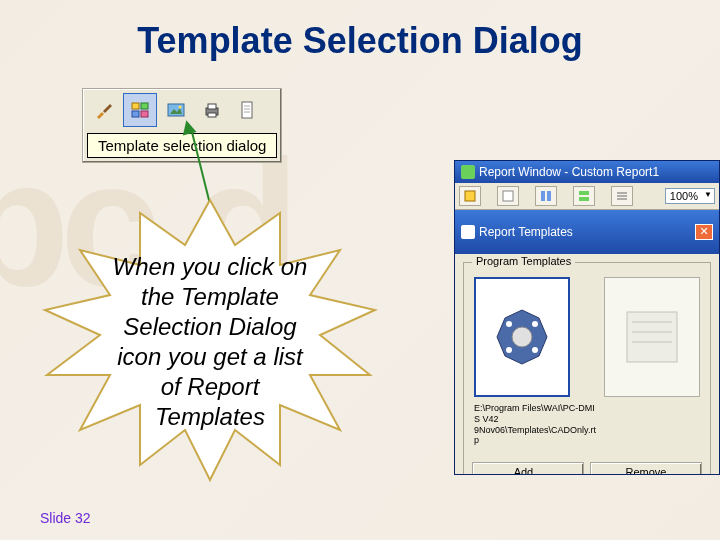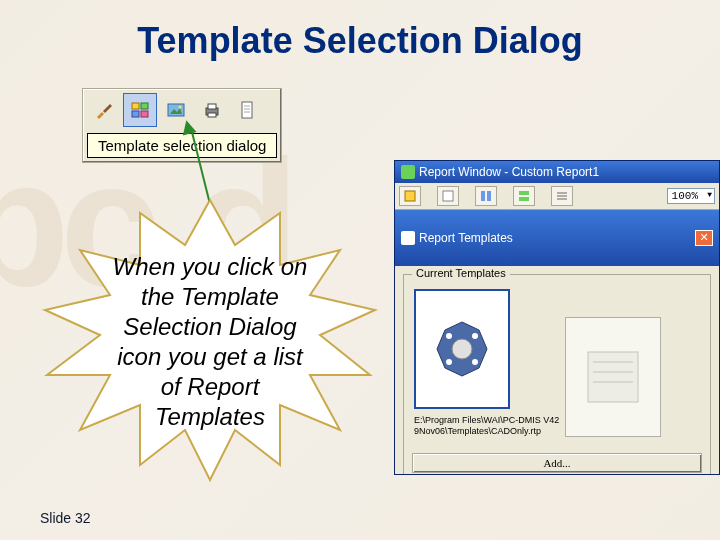--- a/index.html
+++ b/index.html
@@ -117,21 +117,21 @@
     font-size: 24px;
     line-height: 1.25;
     color: #000;
     font-style: italic;
   }
   
   .report-window {
     position: absolute;
     top: 160px;
     right: 0;
-    width: 326px;
+    width: 266px;
     height: 315px;
     border: 1px solid #0a246a;
     background: #ece9d8;
     overflow: hidden;
   }
   .rw-titlebar {
     background: linear-gradient(#3b78d8, #1e4aa8);
     color: #fff;
     font-size: 12px;
     padding: 4px 6px;
@@ -144,21 +144,20 @@
     background: #6ad25a;
     border-radius: 2px;
   }
   .rw-toolbar {
     background: #ece9d8;
     border-bottom: 1px solid #aca899;
     padding: 3px 4px;
     display: flex;
     gap: 16px;
     align-items: center;
-    font-family: Liberation Mono, monospace;
   }
   .rw-tbtn {
     width: 22px; height: 20px;
     border: 1px solid #aca899;
     background: #f5f3ea;
     display: flex;
     align-items: center;
     justify-content: center;
     font-size: 11px;
   }
@@ -175,21 +174,21 @@
     position: absolute;
     right: 2px;
     top: 1px;
     font-size: 8px;
     color: #000;
   }
   .rt-titlebar {
     background: linear-gradient(#3b78d8, #1e4aa8);
     color: #fff;
     font-size: 12px;
-    padding: 20px 6px;
+    padding: 14px 6px;
     display: flex;
     align-items: center;
     justify-content: space-between;
   }
   .rt-titlebar .left {
     display: flex; align-items: center; gap: 4px;
   }
   .rt-titlebar .ico {
     width: 14px; height: 14px;
     background: #fff;
@@ -220,21 +219,20 @@
     left: 8px;
     background: #ece9d8;
     padding: 0 4px;
     font-size: 11px;
   }
   .rt-thumb-row {
     display: flex;
     gap: 6px;
     padding: 6px 2px;
     overflow: hidden;
-    align-items: flex-end;
   }
   .rt-thumb {
     width: 96px;
     height: 120px;
     background: #fff;
     border: 1px solid #888;
     display: flex;
     align-items: center;
     justify-content: center;
     position: relative;
@@ -244,37 +242,36 @@
   .rt-path {
     font-size: 9px;
     margin-top: 6px;
     line-height: 1.2;
     word-break: break-all;
   }
   .rt-buttons {
     display: flex;
     gap: 6px;
     margin-top: 10px;
-    font-family: Liberation Serif, serif;
   }
   .rt-btn {
     flex: 1;
     font-size: 11px;
     background: #ece9d8;
     border: 1px solid #aca899;
     box-shadow: inset 1px 1px 0 #fff, inset -1px -1px 0 #716f64;
     padding: 3px 2px;
     text-align: center;
   }
   .slide-num {
     position: absolute;
     bottom: 14px;
     left: 40px;
     font-size: 14px;
-    color: #0f172a;
+    color: #6d28d9;
   }
 </style>
 </head>
 <body>
 
 <div class="bg-watermark"></div>
 <div class="bg-text">pc d</div>
 
 <h1 class="title">Template Selection Dialog</h1>
 
@@ -371,21 +368,21 @@
   <div class="rt-titlebar">
     <div class="left">
       <span class="ico"></span>
       <span>Report Templates</span>
     </div>
     <div class="rt-close">✕</div>
   </div>
 
   <div class="rt-body">
     <div class="rt-group">
-      <span class="rt-group-label">Current Templates</span>
+      <span class="rt-group-label">Program Templates</span>
       <div class="rt-thumb-row">
         <div>
           <div class="rt-thumb sel">
             <svg viewBox="0 0 70 70">
               <polygon points="35,8 52,16 60,35 52,54 35,62 18,54 10,35 18,16" fill="#4a6aa8" stroke="#2a3a6a"></polygon>
               <circle cx="35" cy="35" r="10" fill="#e0e0e0" stroke="#888"></circle>
               <circle cx="22" cy="22" r="3" fill="#fff"></circle>
               <circle cx="48" cy="22" r="3" fill="#fff"></circle>
               <circle cx="22" cy="48" r="3" fill="#fff"></circle>
               <circle cx="48" cy="48" r="3" fill="#fff"></circle>
@@ -402,18 +399,19 @@
                 <rect x="10" y="10" width="50" height="50" fill="#eee" stroke="#aaa"></rect>
                 <line x1="15" y1="20" x2="55" y2="20" stroke="#aaa"></line>
                 <line x1="15" y1="30" x2="55" y2="30" stroke="#aaa"></line>
                 <line x1="15" y1="40" x2="55" y2="40" stroke="#aaa"></line>
               </svg>
           </div>
         </div>
       </div>
       <div class="rt-buttons">
         <div class="rt-btn">Add...</div>
+        <div class="rt-btn">Remove</div>
       </div>
     </div>
   </div>
 </div>
 
 <div class="slide-num">Slide 32</div>
 
 </body></html>

